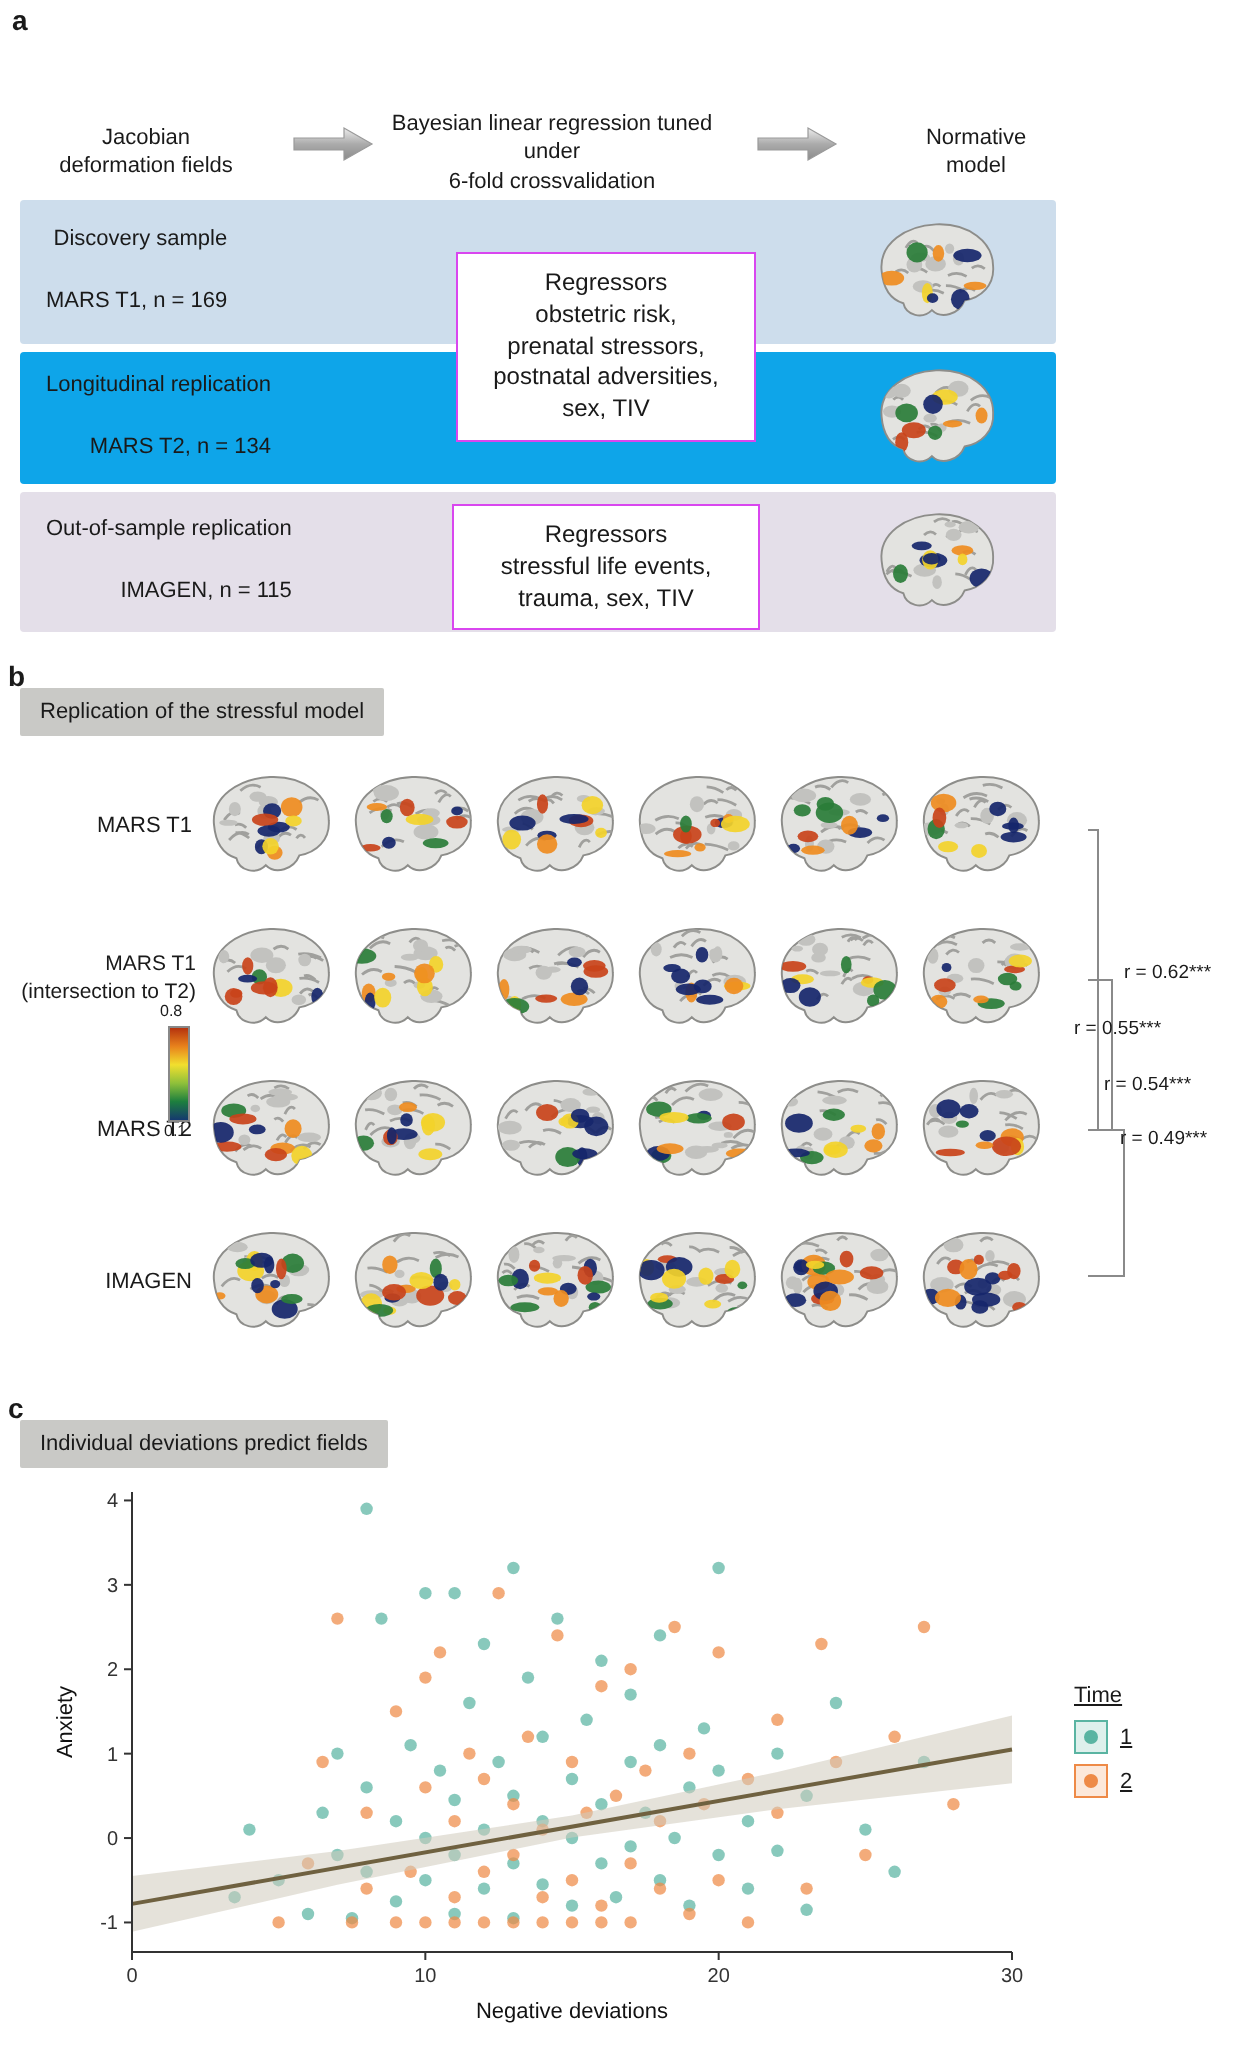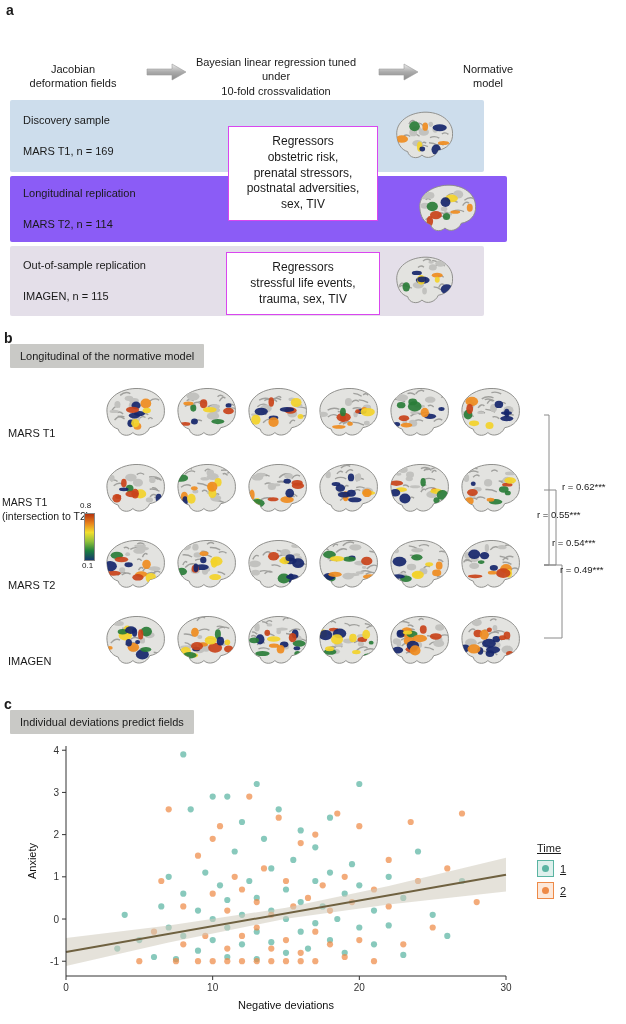--- a/index.html
+++ b/index.html
@@ -2,29 +2,29 @@
 <html><head>
 <meta charset="utf-8">
 <style>
   html,body{margin:0;padding:0;background:#fff;}
   .page{position:relative;width:626px;height:1024px;background:#fff;
         font-family:"Liberation Sans",sans-serif;color:#1a1a1a;overflow:hidden;}
   .panel-letter{position:absolute;font-weight:700;font-size:14px;}
   .section-title{position:absolute;background:#c9c9c6;padding:6px 10px;font-size:11px;border-radius:1px;}
   .flow-text{position:absolute;text-align:center;font-size:11px;line-height:1.3;white-space:pre-line;}
   .flow-arrow{position:absolute;}
-  .sample-row{position:absolute;left:10px;width:474px;border-radius:2px;}
+  .sample-row{position:absolute;left:10px;width:518px;border-radius:2px;text-align:right;}
   .row-blue{background:#cdddec;}
-  .row-green{background:#8b5cf6;padding-left:23px;}
+  .row-green{background:#0ea5e9;}
   .row-purple{background:#e4dfe9;}
   .sample-labels{position:absolute;left:13px;top:50%;transform:translateY(-50%);font-size:11px;line-height:1.4;white-space:pre-line;}
   .sample-brain{position:absolute;right:26px;top:50%;transform:translateY(-50%);width:68px;height:58px;}
   .regressor-box{position:absolute;background:#fff;border:1px solid #d946ef;text-align:center;
                  font-size:12px;line-height:1.32;white-space:pre-line;padding:7px 8px;z-index:3;}
-  .b-row-label{position:absolute;font-size:11px;text-align:left;white-space:pre-line;line-height:1.3;margin-top:20px;}
+  .b-row-label{position:absolute;font-size:11px;text-align:right;white-space:pre-line;line-height:1.3;}
   .b-brains{position:absolute;display:flex;gap:1px;}
   .b-brains svg{display:block;}
   .colorbar{position:absolute;left:84px;top:513px;width:9px;height:46px;border:0.5px solid #888;
             background:linear-gradient(to bottom,#b5330e,#e8821c,#f2df2e,#8fc03a,#1d7f3e,#15396f);}
   .cb-label{position:absolute;font-size:8px;}
   .cb-top{left:80px;top:501px;}
   .cb-bottom{left:82px;top:561px;}
   .corr-label{position:absolute;font-size:9.5px;white-space:nowrap;}
   .corr-0{left:562px;top:481px;}
   .corr-1{left:537px;top:509px;}
@@ -56,21 +56,21 @@
         <stop offset="0" stop-color="#ededed"></stop>
             <stop offset="0.5" stop-color="#ababab"></stop>
             <stop offset="1" stop-color="#8b8b8b"></stop>
       </linearGradient>
         </defs>
       <path d="M1,7 h25 v-5 l14,8 -14,8 v-5 h-25 z" fill="url(#ag1)" stroke="#9a9a9a" stroke-width="0.6"></path>
     </svg>
   </div>
   <div class="flow-text" style="left:192px;top:55px;width:168px;">Bayesian linear regression tuned
 under
-10-fold crossvalidation</div>
+6-fold crossvalidation</div>
   <div class="flow-arrow" style="left:378px;top:62px;">
     <svg width="42" height="20" viewBox="0 0 42 20">
       <defs>
           <linearGradient id="ag2" x1="0" y1="0" x2="0" y2="1">
         <stop offset="0" stop-color="#ededed"></stop>
             <stop offset="0.5" stop-color="#ababab"></stop>
             <stop offset="1" stop-color="#8b8b8b"></stop>
       </linearGradient>
         </defs>
       <path d="M1,7 h25 v-5 l14,8 -14,8 v-5 h-25 z" fill="url(#ag2)" stroke="#9a9a9a" stroke-width="0.6"></path>
@@ -117,21 +117,21 @@
             <ellipse cx="73.1" cy="26.9" rx="10.4" ry="5.0" fill="#16266b" opacity="0.92"></ellipse>
             <ellipse cx="67.9" cy="59.0" rx="6.9" ry="7.5" fill="#16266b" opacity="0.92"></ellipse>
             <ellipse cx="51.8" cy="25.3" rx="4.2" ry="6.1" fill="#ef8c1f" opacity="0.92"></ellipse>
           </g>
         </svg></div>
   </div>
 
   <div class="sample-row row-green" style="top:176px;height:66px;">
     <div class="sample-labels">
       <div>Longitudinal replication</div>
-      <div>MARS T2, n = 114</div>
+      <div>MARS T2, n = 134</div>
     </div>
     <div class="sample-brain a-brain"><svg width="68" height="58" viewBox="0 0 100 78">
           <defs>
             <clipPath id="bc25">
               <path d="M10,38 C8,18 28,5 50,4 C74,3 92,17 92,35 C93,49 83,58 71,60 C67,70 54,74 47,67 C40,74 28,71 26,62 C16,59 11,50 10,38 Z"></path>
             </clipPath>
           </defs>
           <path d="M10,38 C8,18 28,5 50,4 C74,3 92,17 92,35 C93,49 83,58 71,60 C67,70 54,74 47,67 C40,74 28,71 26,62 C16,59 11,50 10,38 Z" fill="#e3e3e0" stroke="#8d8d8a" stroke-width="1.4"></path>
           <g clip-path="url(#bc25)">
             <path d="M73.0,34.1 q4.7,-7.7 9.4,-3.7" stroke="#a0a09d" stroke-width="2" fill="none"></path>
@@ -208,21 +208,21 @@
   <div class="regressor-box" style="left:228px;top:126px;width:132px;">Regressors
 obstetric risk,
 prenatal stressors,
 postnatal adversities,
 sex, TIV</div>
   <div class="regressor-box" style="left:226px;top:252px;width:136px;">Regressors
 stressful life events,
 trauma, sex, TIV</div>
 
   <div class="panel-letter" style="left:4px;top:330px;">b</div>
-  <div class="section-title" style="left:10px;top:344px;">Longitudinal of the normative model</div>
+  <div class="section-title" style="left:10px;top:344px;">Replication of the stressful model</div>
 
   <div class="b-row-label" style="left:8px;top:406px;width:88px;">MARS T1</div>
   <div class="b-brains" style="left:100px;top:382px;">
       <svg width="70" height="62" viewBox="0 0 100 78">
         <defs>
           <clipPath id="bc0">
             <path d="M10,38 C8,18 28,5 50,4 C74,3 92,17 92,35 C93,49 83,58 71,60 C67,70 54,74 47,67 C40,74 28,71 26,62 C16,59 11,50 10,38 Z"></path>
           </clipPath>
         </defs>
         <path d="M10,38 C8,18 28,5 50,4 C74,3 92,17 92,35 C93,49 83,58 71,60 C67,70 54,74 47,67 C40,74 28,71 26,62 C16,59 11,50 10,38 Z" fill="#e3e3e0" stroke="#8d8d8a" stroke-width="1.4"></path>

